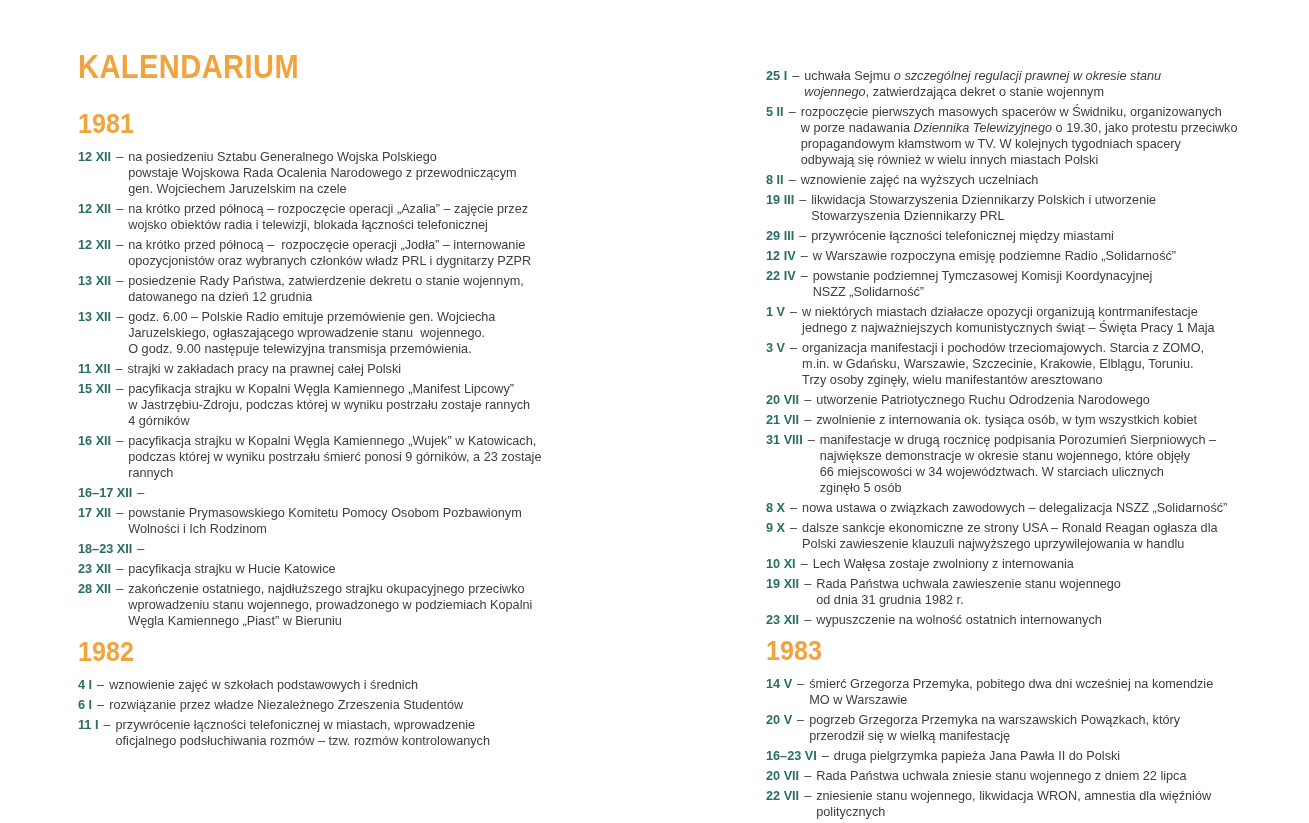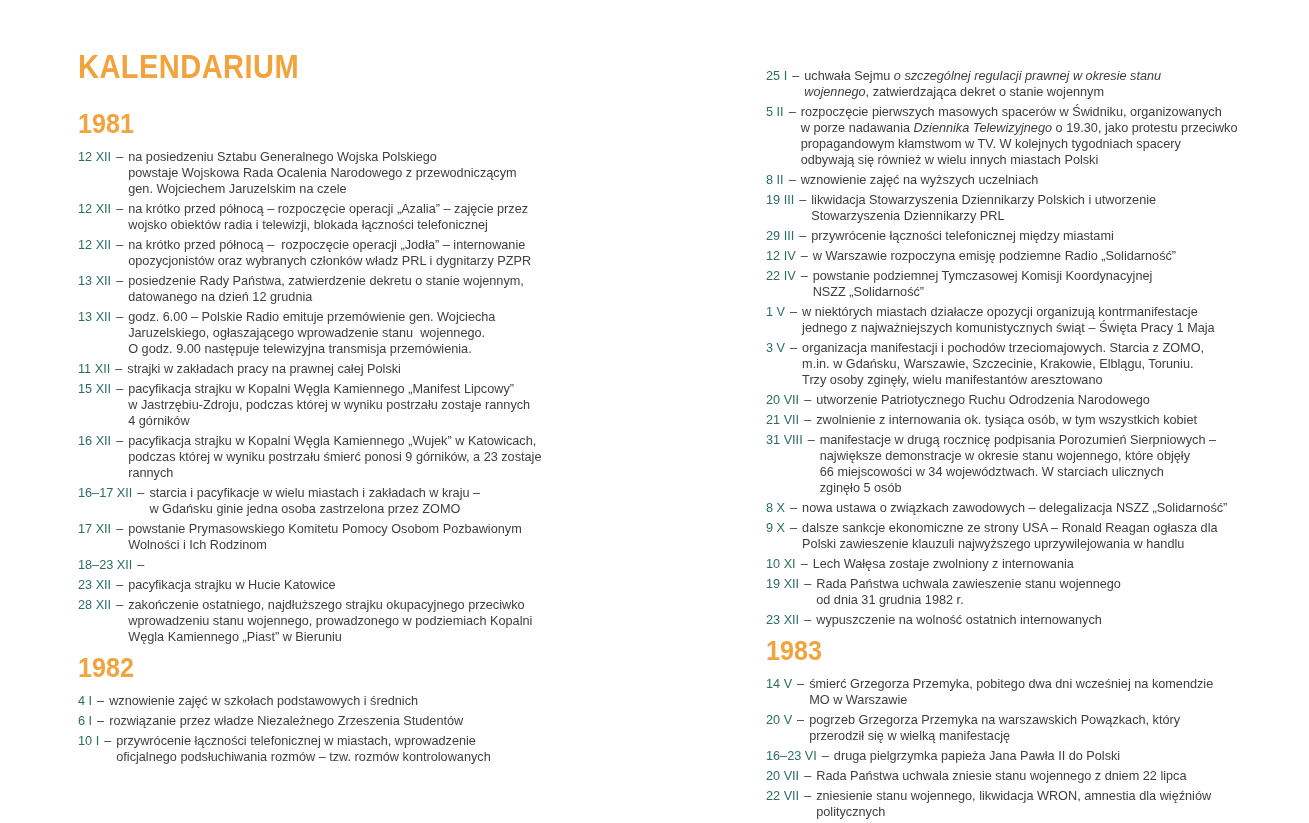--- a/index.html
+++ b/index.html
@@ -20,21 +20,21 @@
     margin:9px 0 11px 0;font-size:27px;line-height:28px;font-weight:bold;
     color:var(--orange,#F1A33D);transform:scaleX(.93);transform-origin:0 50%;
     white-space:nowrap;
   }
   .year:first-child{margin-top:0;}
   .title + .year{margin-top:0;}
   .entry{
     display:flex;column-gap:5px;margin:0 0 4px 0;
     font-size:12.7px;line-height:16px;color:var(--text,#3E3E3E);
   }
-  .date{flex:none;font-weight:normal;color:var(--teal,#2A6E62);white-space:nowrap;}
+  .date{flex:none;font-weight:bold;color:var(--teal,#2A6E62);white-space:nowrap;}
   .dash{flex:none;}
   .body{flex:1 1 auto;white-space:pre-wrap;}
   .body i{font-style:italic;}
 </style>
 </head>
 <body style="background: rgb(255, 255, 255);">
 
 <div class="col col-left">
   <h1 class="title">KALENDARIUM</h1>
 <div class="year">1981</div>
@@ -74,21 +74,20 @@
       <span class="body">pacyfikacja strajku w Kopalni Węgla Kamiennego „Manifest Lipcowy”<br>w Jastrzębiu-Zdroju, podczas której w wyniku postrzału zostaje rannych<br>4 górników</span>
     </div>
     <div class="entry">
       <span class="date">16 XII</span>
       <span class="dash">–</span>
       <span class="body">pacyfikacja strajku w Kopalni Węgla Kamiennego „Wujek” w Katowicach,<br>podczas której w wyniku postrzału śmierć ponosi 9 górników, a 23 zostaje<br>rannych</span>
     </div>
     <div class="entry">
       <span class="date">16–17 XII</span>
       <span class="dash">–</span>
-      <span class="body">starcia i pacyfikacje w wielu miastach i zakładach w kraju –<br>w Gdańsku ginie jedna osoba zastrzelona przez ZOMO</span>
     </div>
     <div class="entry">
       <span class="date">17 XII</span>
       <span class="dash">–</span>
       <span class="body">powstanie Prymasowskiego Komitetu Pomocy Osobom Pozbawionym<br>Wolności i Ich Rodzinom</span>
     </div>
     <div class="entry">
       <span class="date">18–23 XII</span>
       <span class="dash">–</span>
     </div>
@@ -107,21 +106,21 @@
       <span class="date">4 I</span>
       <span class="dash">–</span>
       <span class="body">wznowienie zajęć w szkołach podstawowych i średnich</span>
     </div>
     <div class="entry">
       <span class="date">6 I</span>
       <span class="dash">–</span>
       <span class="body">rozwiązanie przez władze Niezależnego Zrzeszenia Studentów</span>
     </div>
     <div class="entry">
-      <span class="date">10 I</span>
+      <span class="date">11 I</span>
       <span class="dash">–</span>
       <span class="body">przywrócenie łączności telefonicznej w miastach, wprowadzenie<br>oficjalnego podsłuchiwania rozmów – tzw. rozmów kontrolowanych</span>
     </div>
   </div>
 <div class="col col-right">
     <div class="entry">
       <span class="date">25 I</span>
       <span class="dash">–</span>
       <span class="body">uchwała Sejmu <i>o szczególnej regulacji prawnej w okresie stanu</i><br><i>wojennego</i>, zatwierdzająca dekret o stanie wojennym</span>
     </div>

